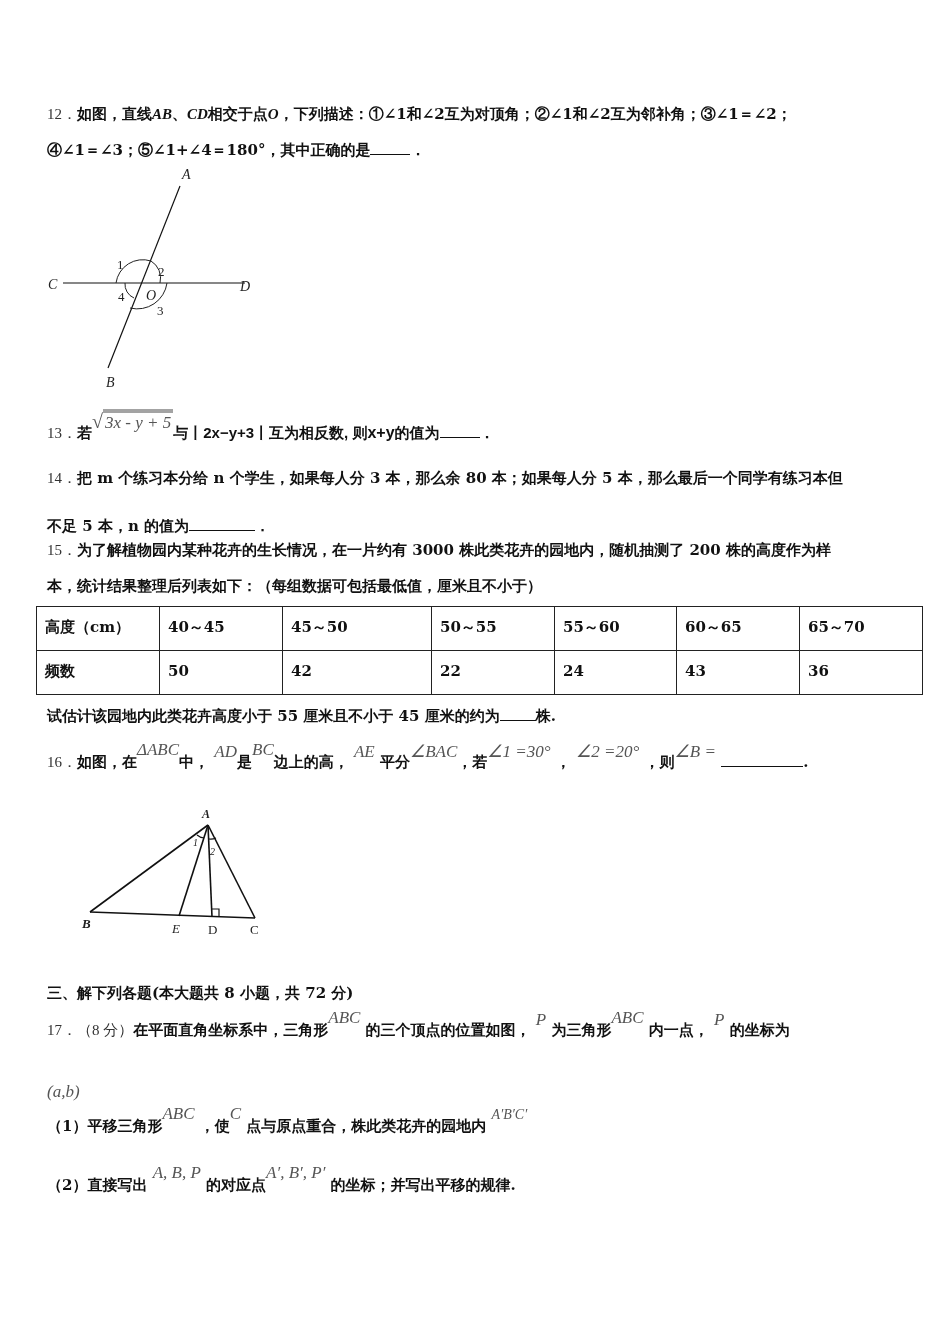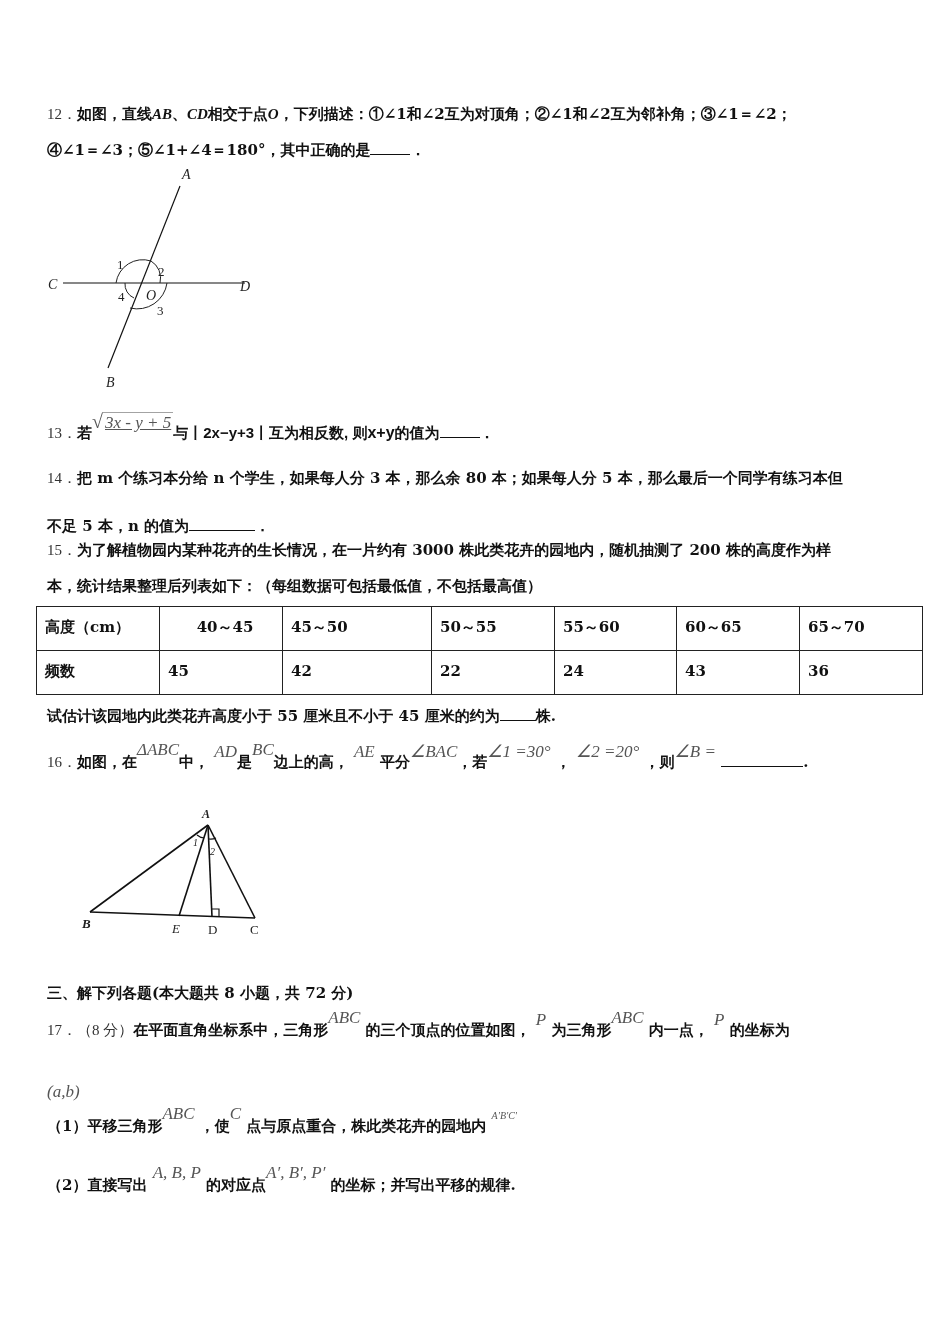--- a/index.html
+++ b/index.html
@@ -19,21 +19,21 @@
     color: #555; font-size: 17px; position: relative; top: -10px;
   }
   .math.up { top: -12px; }
   .blank { display: inline-block; border-bottom: 1.5px solid #111; height: 14px; vertical-align: baseline; }
   .sans { font-family: "Liberation Sans", sans-serif; font-weight: bold; }
   .sqrt {
     display: inline-block; position: relative; top: -10px; font-weight: normal;
     font-family: "Liberation Serif", serif; font-style: italic; color: #555; font-size: 17px;
   }
   .sqrt .rad { font-style: normal; font-size: 20px; }
-  .sqrt .body { border-top: 1px solid #a3a3a3; padding: 0 2px; text-decoration: underline; }
+  .sqrt .body { border-top: 4px solid #a3a3a3; padding: 0 2px; }
   table.freq {
     position: absolute; left: 36px; top: 606px; border-collapse: collapse;
     font-size: 15px; font-weight: bold;
   }
   table.freq td {
     border: 1.5px solid #222; height: 44px; padding: 0 0 0 8px; vertical-align: top;
     padding-top: 11px; box-sizing: border-box;
   }
   svg { position: absolute; }
   svg text { font-family: "Liberation Serif", serif; font-style: italic; fill: #222; }
@@ -74,37 +74,37 @@
   <span class="num">14．</span><span>把 m 个练习本分给 n 个学生，如果每人分 3 本，那么余 80 本；如果每人分 5 本，那么最后一个同学有练习本但</span>
 </div>
 <div class="line" style="top:516px;">
   <span>不足 5 本，n 的值为</span><span class="blank" style="width:66px;"></span><span>．</span>
 </div>
 
 <div class="line" style="top:540px;">
   <span class="num">15．</span><span>为了解植物园内某种花卉的生长情况，在一片约有 3000 株此类花卉的园地内，随机抽测了 200 株的高度作为样</span>
 </div>
 <div class="line" style="top:576px;">
-  <span>本，统计结果整理后列表如下：（每组数据可包括最低值，不包括最高值）</span>
+  <span>本，统计结果整理后列表如下：（每组数据可包括最低值，厘米且不小于）</span>
 </div>
 
 <table class="freq">
   <tbody>
       <tr>
     <td style="width:123px;">高度（cm）</td>
-    <td style="width:123px;text-align:center;">40～45</td>
+    <td style="width:123px;">40～45</td>
     <td style="width:149px;">45～50</td>
     <td style="width:123px;">50～55</td>
     <td style="width:122px;">55～60</td>
     <td style="width:123px;">60～65</td>
     <td style="width:123px;">65～70</td>
   </tr>
   <tr>
     <td>频数</td>
-    <td>45</td>
+    <td>50</td>
     <td>42</td>
     <td>22</td>
     <td>24</td>
     <td>43</td>
     <td>36</td>
   </tr>
 </tbody>
   </table>
 
 <div class="line" style="top:706px;">
@@ -138,18 +138,18 @@
 </div>
 
 <div class="line" style="top:1020px;">
   <span class="num">17．</span><span class="num">（8 分）</span><span>在平面直角坐标系中，三角形</span><span class="math up" style="font-style:italic;">ABC</span>&nbsp;<span>的三个顶点的位置如图，</span>&nbsp;<span class="math">P</span>&nbsp;<span>为三角形</span><span class="math up">ABC</span>&nbsp;<span>内一点，</span>&nbsp;<span class="math">P</span>&nbsp;<span>的坐标为</span>
 </div>
 <div class="line" style="top:1082px;">
   <span class="math" style="top:0;">(a,b)</span>
 </div>
 
 <div class="line" style="top:1116px;">
-  <span>（1）</span><span>平移三角形</span><span class="math up">ABC</span>&nbsp;<span>，使</span><span class="math up">C</span>&nbsp;<span>点与原点重合，株此类花卉的园地内</span>&nbsp;<span class="math up" style="font-size:10px;">A′B′C′</span>
+  <span>（1）</span><span>平移三角形</span><span class="math up">ABC</span>&nbsp;<span>，使</span><span class="math up">C</span>&nbsp;<span>点与原点重合，株此类花卉的园地内</span>&nbsp;<span class="math up" style="font-size:14px;">A′B′C′</span>
 </div>
 
 <div class="line" style="top:1175px;">
   <span>（2）</span><span>直接写出</span>&nbsp;<span class="math up">A, B, P</span>&nbsp;<span>的对应点</span><span class="math up">A′, B′, P′</span>&nbsp;<span>的坐标；并写出平移的规律.</span>
 </div>
 
 </body></html>

